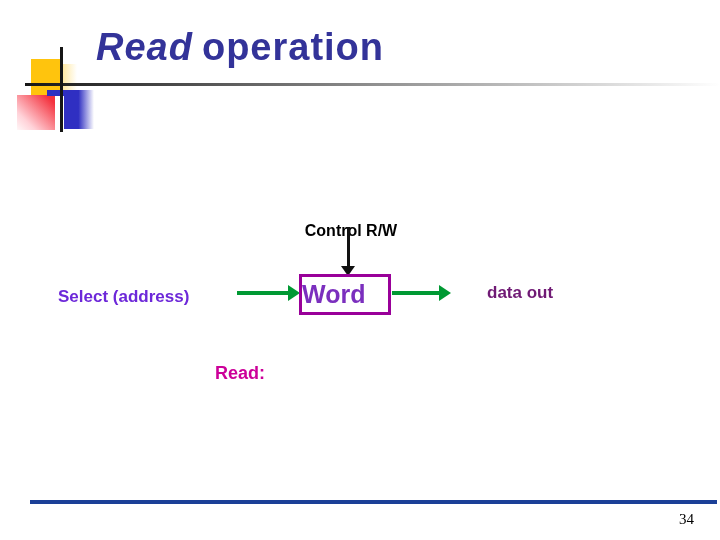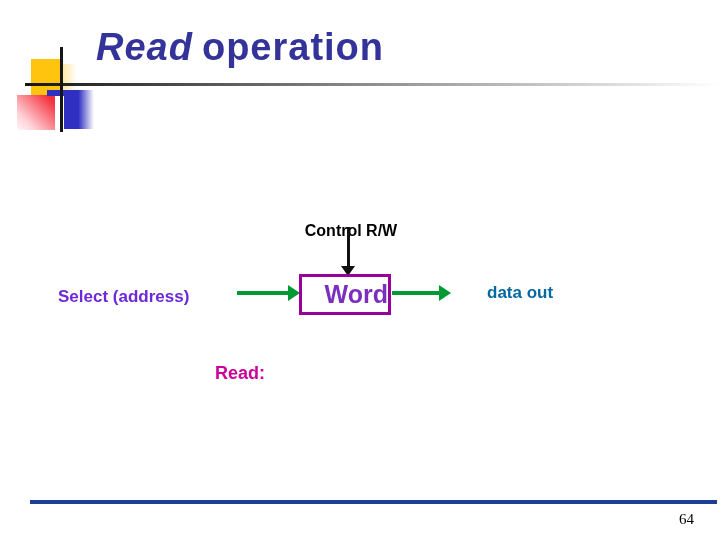--- a/index.html
+++ b/index.html
@@ -22,30 +22,30 @@
   .deco-blue{left:64px;top:90px;width:30px;height:39px;
       background:linear-gradient(to right,#2F2FC2 48%, rgba(255,255,255,0) 100%);}
   .title-rule{left:25px;top:83px;width:695px;height:3px;
       background:linear-gradient(to right,#161616,#8f8f8f 50%,#e8e8e8 90%,#ffffff);}
   .deco-vline{left:60px;top:47px;width:3px;height:85px;background:#161616;}
 
   
   .control-label{left:286px;top:198px;width:130px;text-align:center;
       font-weight:700;font-size:16px;color:#000000;white-space:nowrap;margin-top:24px;}
   .select-label{left:58px;top:287px;font-weight:700;font-size:17px;color:#6d28d9;white-space:nowrap;}
-  .dataout-label{left:487px;top:283px;font-weight:700;font-size:17px;color:#0369a1;white-space:nowrap;}
+  .dataout-label{left:487px;top:283px;font-weight:700;font-size:17px;color:#701a75;white-space:nowrap;}
 
   
   .down-arrow-shaft{left:347px;top:227px;width:3px;height:41px;background:#111111;}
   .down-arrow-head{left:341px;top:266px;width:0;height:0;
       border-left:7px solid transparent;border-right:7px solid transparent;border-top:10px solid #111111;}
 
   
   .word-box{left:299px;top:274px;width:92px;height:41px;box-sizing:border-box;
-      border:3px solid #990099;background:#ffffff;display:flex;align-items:center;justify-content:flex-end;
+      border:3px solid #990099;background:#ffffff;display:flex;align-items:center;justify-content:flex-start;
       font-weight:700;font-size:25px;color:#7B2FBE;}
 
   
   .arrow-shaft-left{left:237px;top:291px;width:53px;height:4px;background:#009933;}
   .arrow-head-left{left:288px;top:285px;width:0;height:0;
       border-top:8px solid transparent;border-bottom:8px solid transparent;border-left:12px solid #009933;}
   .arrow-shaft-right{left:392px;top:291px;width:49px;height:4px;background:#009933;}
   .arrow-head-right{left:439px;top:285px;width:0;height:0;
       border-top:8px solid transparent;border-bottom:8px solid transparent;border-left:12px solid #009933;}
 
@@ -93,15 +93,15 @@
 
   <div>
     <div class="abs arrow-shaft-right"></div>
     <div class="abs arrow-head-right"></div>
   </div>
   <div class="abs dataout-label">data out</div>
 
   <div class="abs read-label">Read:</div>
 
   <div class="abs footer-bar"></div>
-  <div class="abs page-number">64</div>
+  <div class="abs page-number">34</div>
 
 </div>
 
 </body></html>

